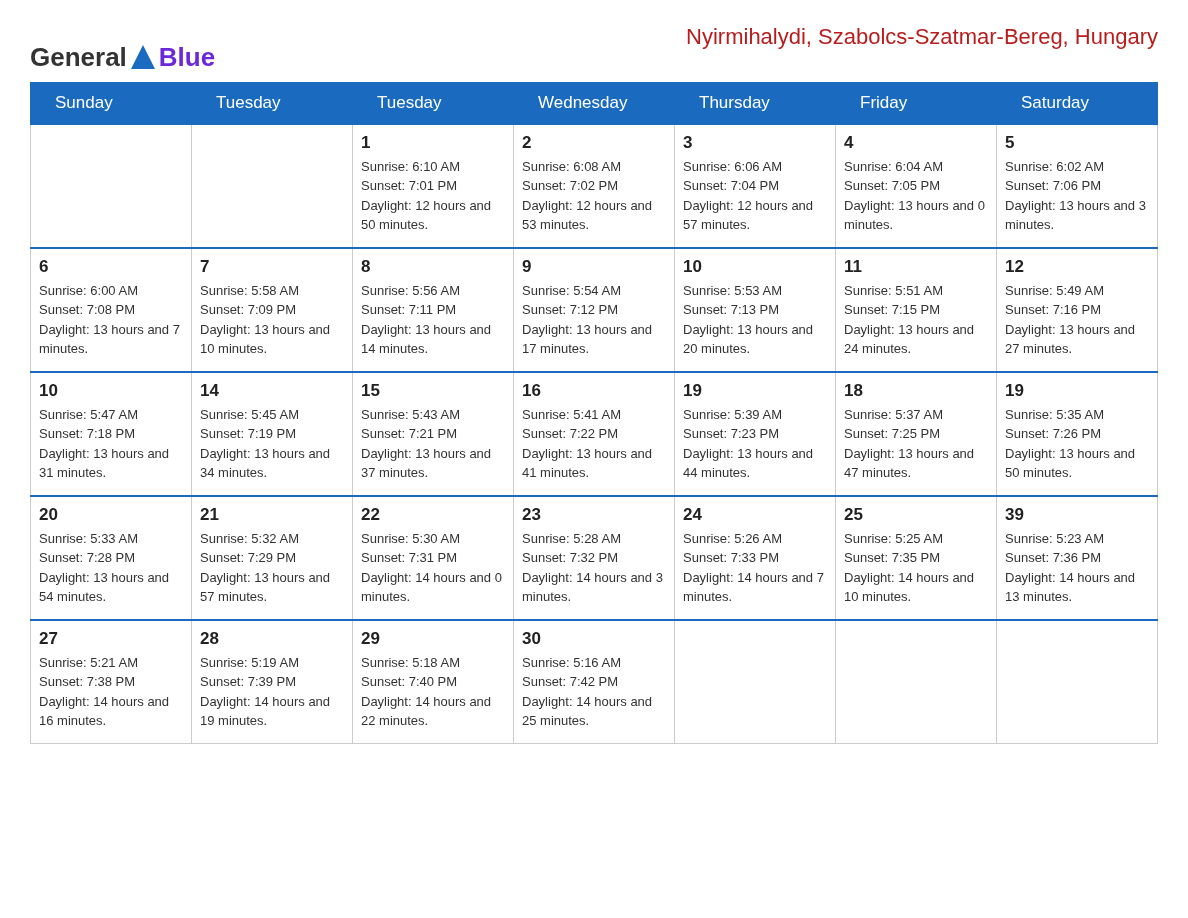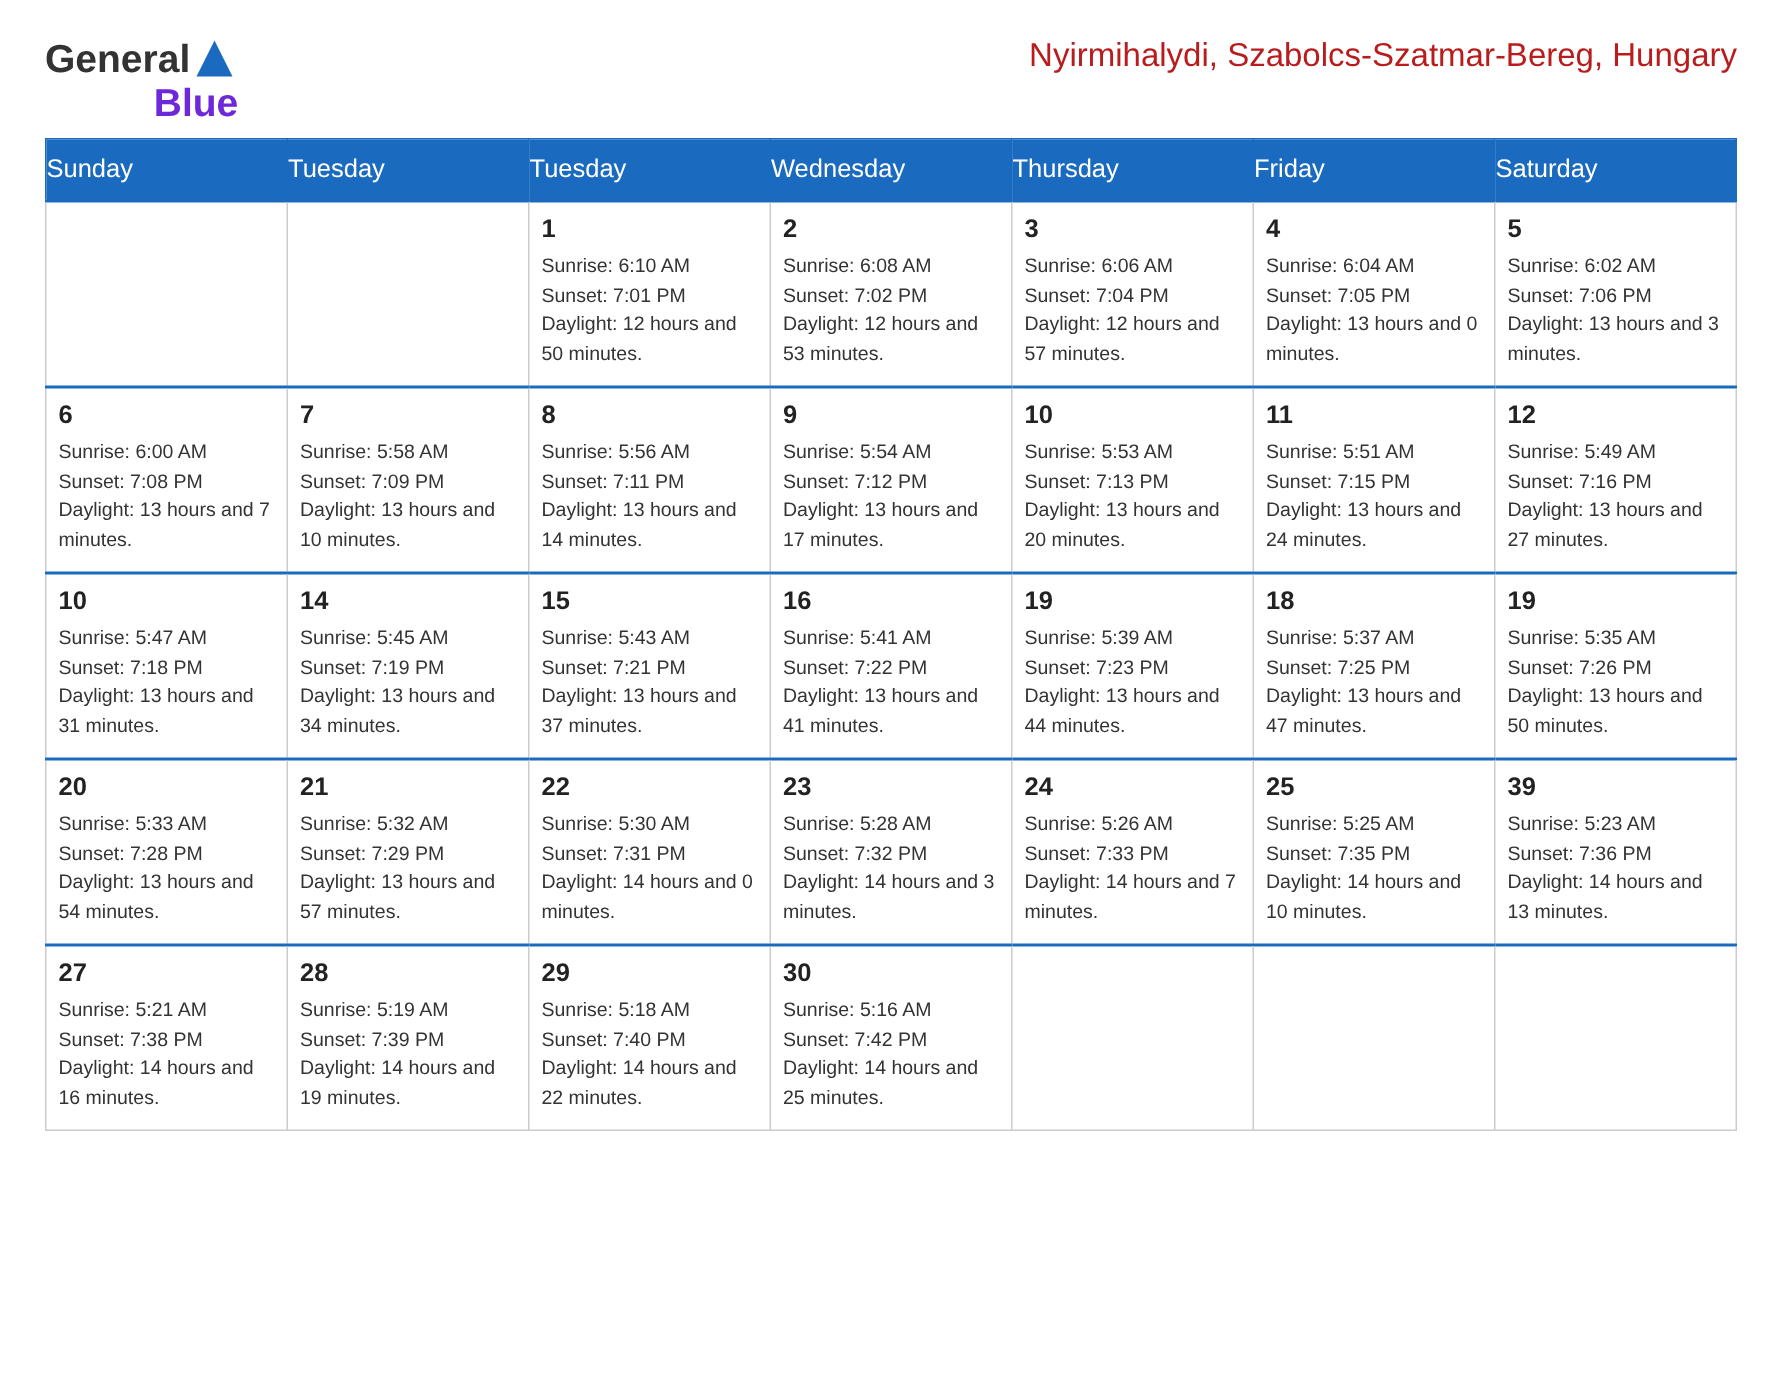--- a/index.html
+++ b/index.html
@@ -37,21 +37,21 @@
       margin-left: 44px;
     }
     .calendar {
       width: 100%;
       border-collapse: collapse;
       margin-top: 10px;
     }
     .calendar th {
       background-color: #1a6bbf;
       color: #fff;
-      padding: 10px 0;
+      padding: 10px 24px;
       text-align: left;
       font-size: 17px;
       font-weight: normal;
       border: 1px solid #1a6bbf;
     }
     .calendar td {
       vertical-align: top;
       padding: 8px 8px 12px 8px;
       border: 1px solid #ccc;
       width: 14.28%;
@@ -73,21 +73,21 @@
     }
     tr.week-row td {
       border-top: 2px solid #1a6bbf;
     }
   </style>
 </head>
 <body>
 
 <div class="header">
   <div class="logo">
-    <div style="display:flex;flex-direction:column;line-height:1.1;">
+    <div style="display:flex;line-height:1.1;margin-top:18px;">
       <div style="display:flex;align-items:center;">
         <span style="font-size:26px;font-weight:bold;color:#333;">General</span>
         <svg width="28" height="28" viewBox="0 0 28 28" style="margin:0 2px;">
           <polygon points="14,2 26,26 2,26" fill="#1a6bbf"></polygon>
           <rect x="8" y="14" width="12" height="12" fill="#1a6bbf" style="display:none"></rect>
         </svg>
       </div>
       <div style="display:flex;justify-content:flex-end;">
         <span style="font-size:26px;font-weight:bold;color:#6d28d9;">Blue</span>
       </div>

